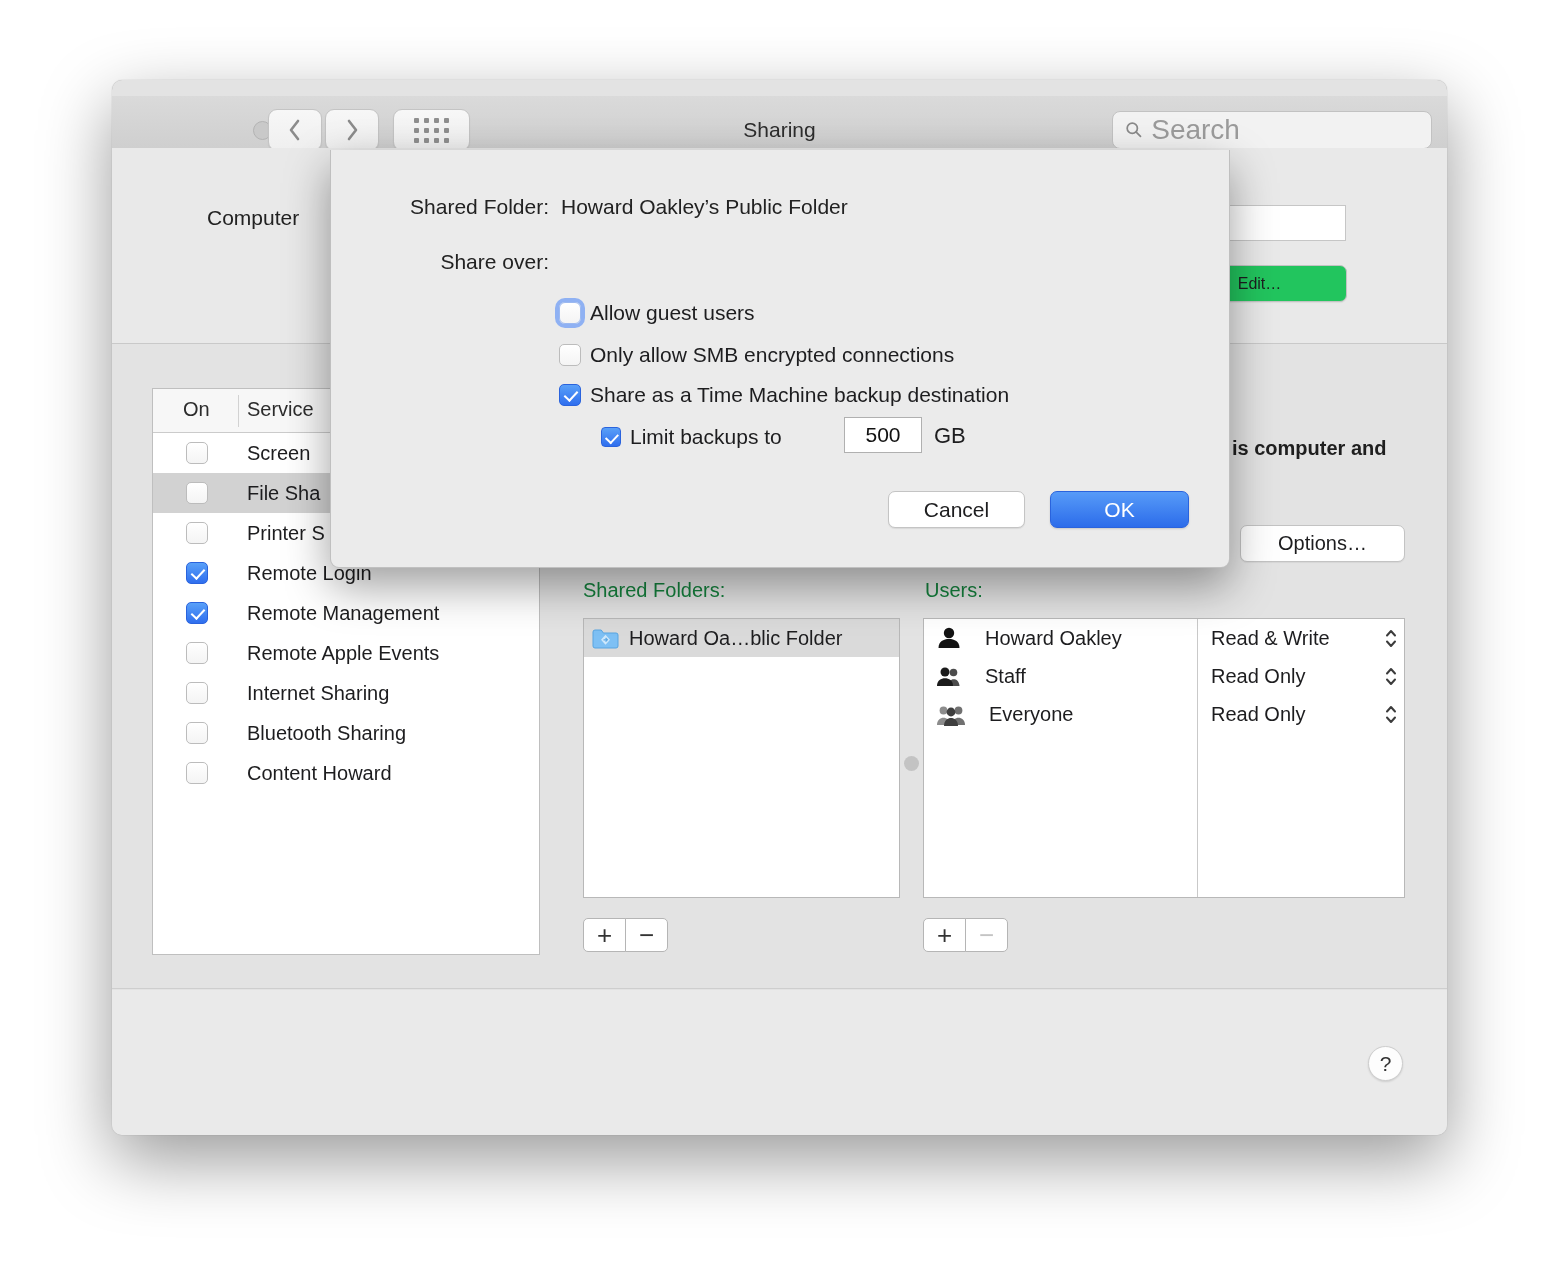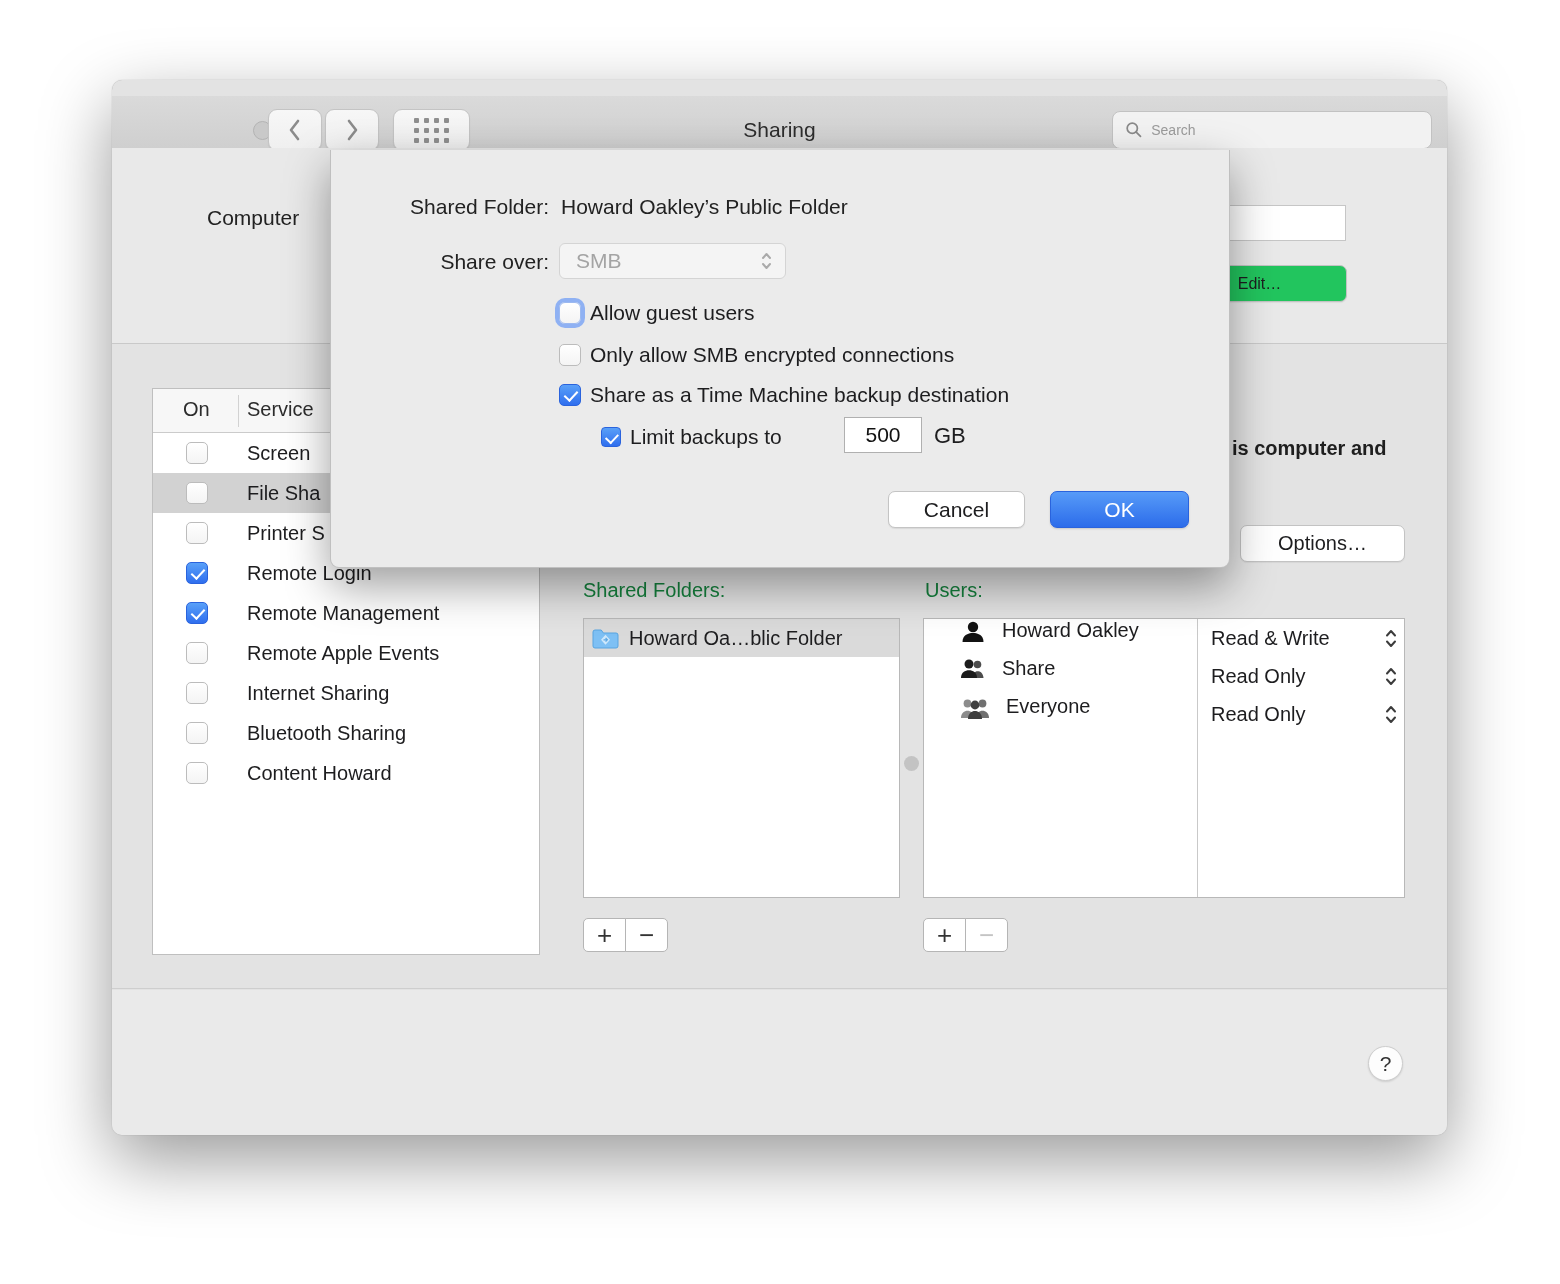--- a/index.html
+++ b/index.html
@@ -21,21 +21,21 @@
     box-shadow:0 1px 1px rgba(0,0,0,0.08); }
   .gridbtn { position:absolute; top:13px; width:77px; height:42px; background:linear-gradient(#f7f7f7,#efefef);
     border:1px solid #c4c4c4; border-radius:9px; display:flex; align-items:center; justify-content:center;
     box-shadow:0 1px 1px rgba(0,0,0,0.08); }
   .grid-dots { display:grid; grid-template-columns:repeat(4,5px); grid-template-rows:repeat(3,5px); gap:5px; }
   .grid-dots i { width:5px; height:5px; background:#8f8f8f; border-radius:1px; }
   .win-title { position:absolute; left:0; top:0; width:100%; height:68px; display:flex; align-items:center;
     justify-content:center; font-size:21px; font-weight:500; color:#2d2d2d; }
   .searchbox { position:absolute; right:15px; top:15px; width:320px; height:38px; background:#f2f2f2;
     border:1px solid #c2c2c2; border-radius:8px; display:flex; align-items:center; padding:0 12px; gap:8px; }
-  .searchbox input { border:none; outline:none; background:transparent; font-size:14px; width:100%;
+  .searchbox input { border:none; outline:none; background:transparent; font-size:28px; width:100%;
     font-family:inherit; color:#333; }
   .searchbox input::placeholder { color:#9b9b9b; }
 
   
   .section-top { position:absolute; left:0; top:68px; width:100%; height:196px; background:#e9e9e9;
     border-bottom:1px solid #c9c9c9; }
   .section-mid { position:absolute; left:0; top:264px; width:100%; height:645px; background:#e3e3e3;
     border-bottom:1px solid #cecece; }
   .section-bottom { position:absolute; left:0; top:910px; width:100%; height:145px; background:#eaeaea; }
 
@@ -73,21 +73,21 @@
   .options-btn { position:absolute; left:1128px; top:181px; width:165px; height:37px; background:#fff;
     border:1px solid #c3c3c3; border-radius:7px; font-size:20px; display:flex; align-items:center;
     justify-content:center; box-shadow:0 1px 1px rgba(0,0,0,0.06); }
   .list-label { position:absolute; font-size:20px; color:#15803d; }
   .listbox { position:absolute; top:274px; height:280px; background:#fff; border:1px solid #b8b8b8; }
   .folders-box { left:471px; width:317px; }
   .users-box { left:811px; width:482px; }
   .folder-row { height:38px; display:flex; align-items:center; gap:10px; padding-left:8px; }
   .folder-row.selected { background:#dadada; }
   .folder-row .fname { font-size:20px; }
-  .user-row { position:relative; height:38px; display:flex; gap:16px; padding-left:12px;margin-left:24px; }
+  .user-row { position:relative; height:38px; display:flex; align-items:center; gap:23px; padding-left:12px; }
   .user-row .uname { font-size:20px; }
   .users-divider { position:absolute; left:273px; top:0; width:1px; height:100%; background:#c9c9c9; }
   .perm-col { position:absolute; left:273px; top:0; width:209px; height:100%; }
   .perm-row { position:relative; height:38px; display:flex; align-items:center; padding-left:14px; }
   .perm-row .ptext { font-size:20px; }
   .perm-row .stepper { position:absolute; right:8px; top:7px; }
   .splitter-dot { position:absolute; left:792px; top:412px; width:15px; height:15px; border-radius:50%;
     background:#c3c3c3; }
 
   .segs { position:absolute; top:574px; display:flex; }
@@ -246,21 +246,21 @@
           </svg>
         <span class="uname">Howard Oakley</span>
       </div>
       <div class="user-row">
         <svg width="26" height="23" viewBox="0 0 26 23">
             <circle cx="17.5" cy="7.5" r="3.8" fill="#4c4c4c"></circle>
             <path d="M12 21c.4-4.8 2.9-6.8 5.5-6.8 2.9 0 5.6 1.9 6 6.8z" fill="#4c4c4c"></path>
             <circle cx="9" cy="7" r="4.5" fill="#1b1b1b"></circle>
             <path d="M1 21c0-5.6 4.1-7.8 8-7.8s8 2.2 8 7.8z" fill="#1b1b1b"></path>
           </svg>
-        <span class="uname">Share</span>
+        <span class="uname">Staff</span>
       </div>
       <div class="user-row" style="">
         <svg width="30" height="25" viewBox="0 0 30 25">
             <circle cx="7.5" cy="8.5" r="3.9" fill="#8c8c8c"></circle>
             <path d="M1 23c0-5.2 3.4-7.2 6.5-7.2s6.5 2 6.5 7.2z" fill="#8c8c8c"></path>
             <circle cx="22.5" cy="8.5" r="3.9" fill="#707070"></circle>
             <path d="M16 23c0-5.2 3.4-7.2 6.5-7.2s6.5 2 6.5 7.2z" fill="#707070"></path>
             <circle cx="15" cy="10" r="4.4" fill="#3e3e3e"></circle>
             <path d="M8 24c0-5.8 3.8-8 7-8s7 2.2 7 8z" fill="#3e3e3e"></path>
           </svg>
@@ -309,27 +309,20 @@
   <div class="sheet">
 
     <div class="sheet-row" style="left:0; top:45px;">
       <span class="form-label">Shared Folder:</span>
       <span class="form-value">Howard Oakley’s Public Folder</span>
     </div>
 
     <div class="sheet-row" style="left:0; top:100px;">
       <span class="form-label">Share over:</span>
     </div>
-    <div class="popup">
-      <span class="ptxt">SMB</span>
-      <svg width="13" height="24" viewBox="0 0 13 24">
-          <polyline points="3,9 6.5,5 10,9" fill="none" stroke="#aaaaaa" stroke-width="2" stroke-linecap="round" stroke-linejoin="round"></polyline>
-          <polyline points="3,15 6.5,19 10,15" fill="none" stroke="#aaaaaa" stroke-width="2" stroke-linecap="round" stroke-linejoin="round"></polyline>
-        </svg>
-    </div>
 
     <div class="cb-row" style="left:228px; top:151px;">
       <span class="cb focusring"></span>
       <span>Allow guest users</span>
     </div>
 
     <div class="cb-row" style="left:228px; top:193px;">
       <span class="cb"></span>
       <span>Only allow SMB encrypted connections</span>
     </div>

